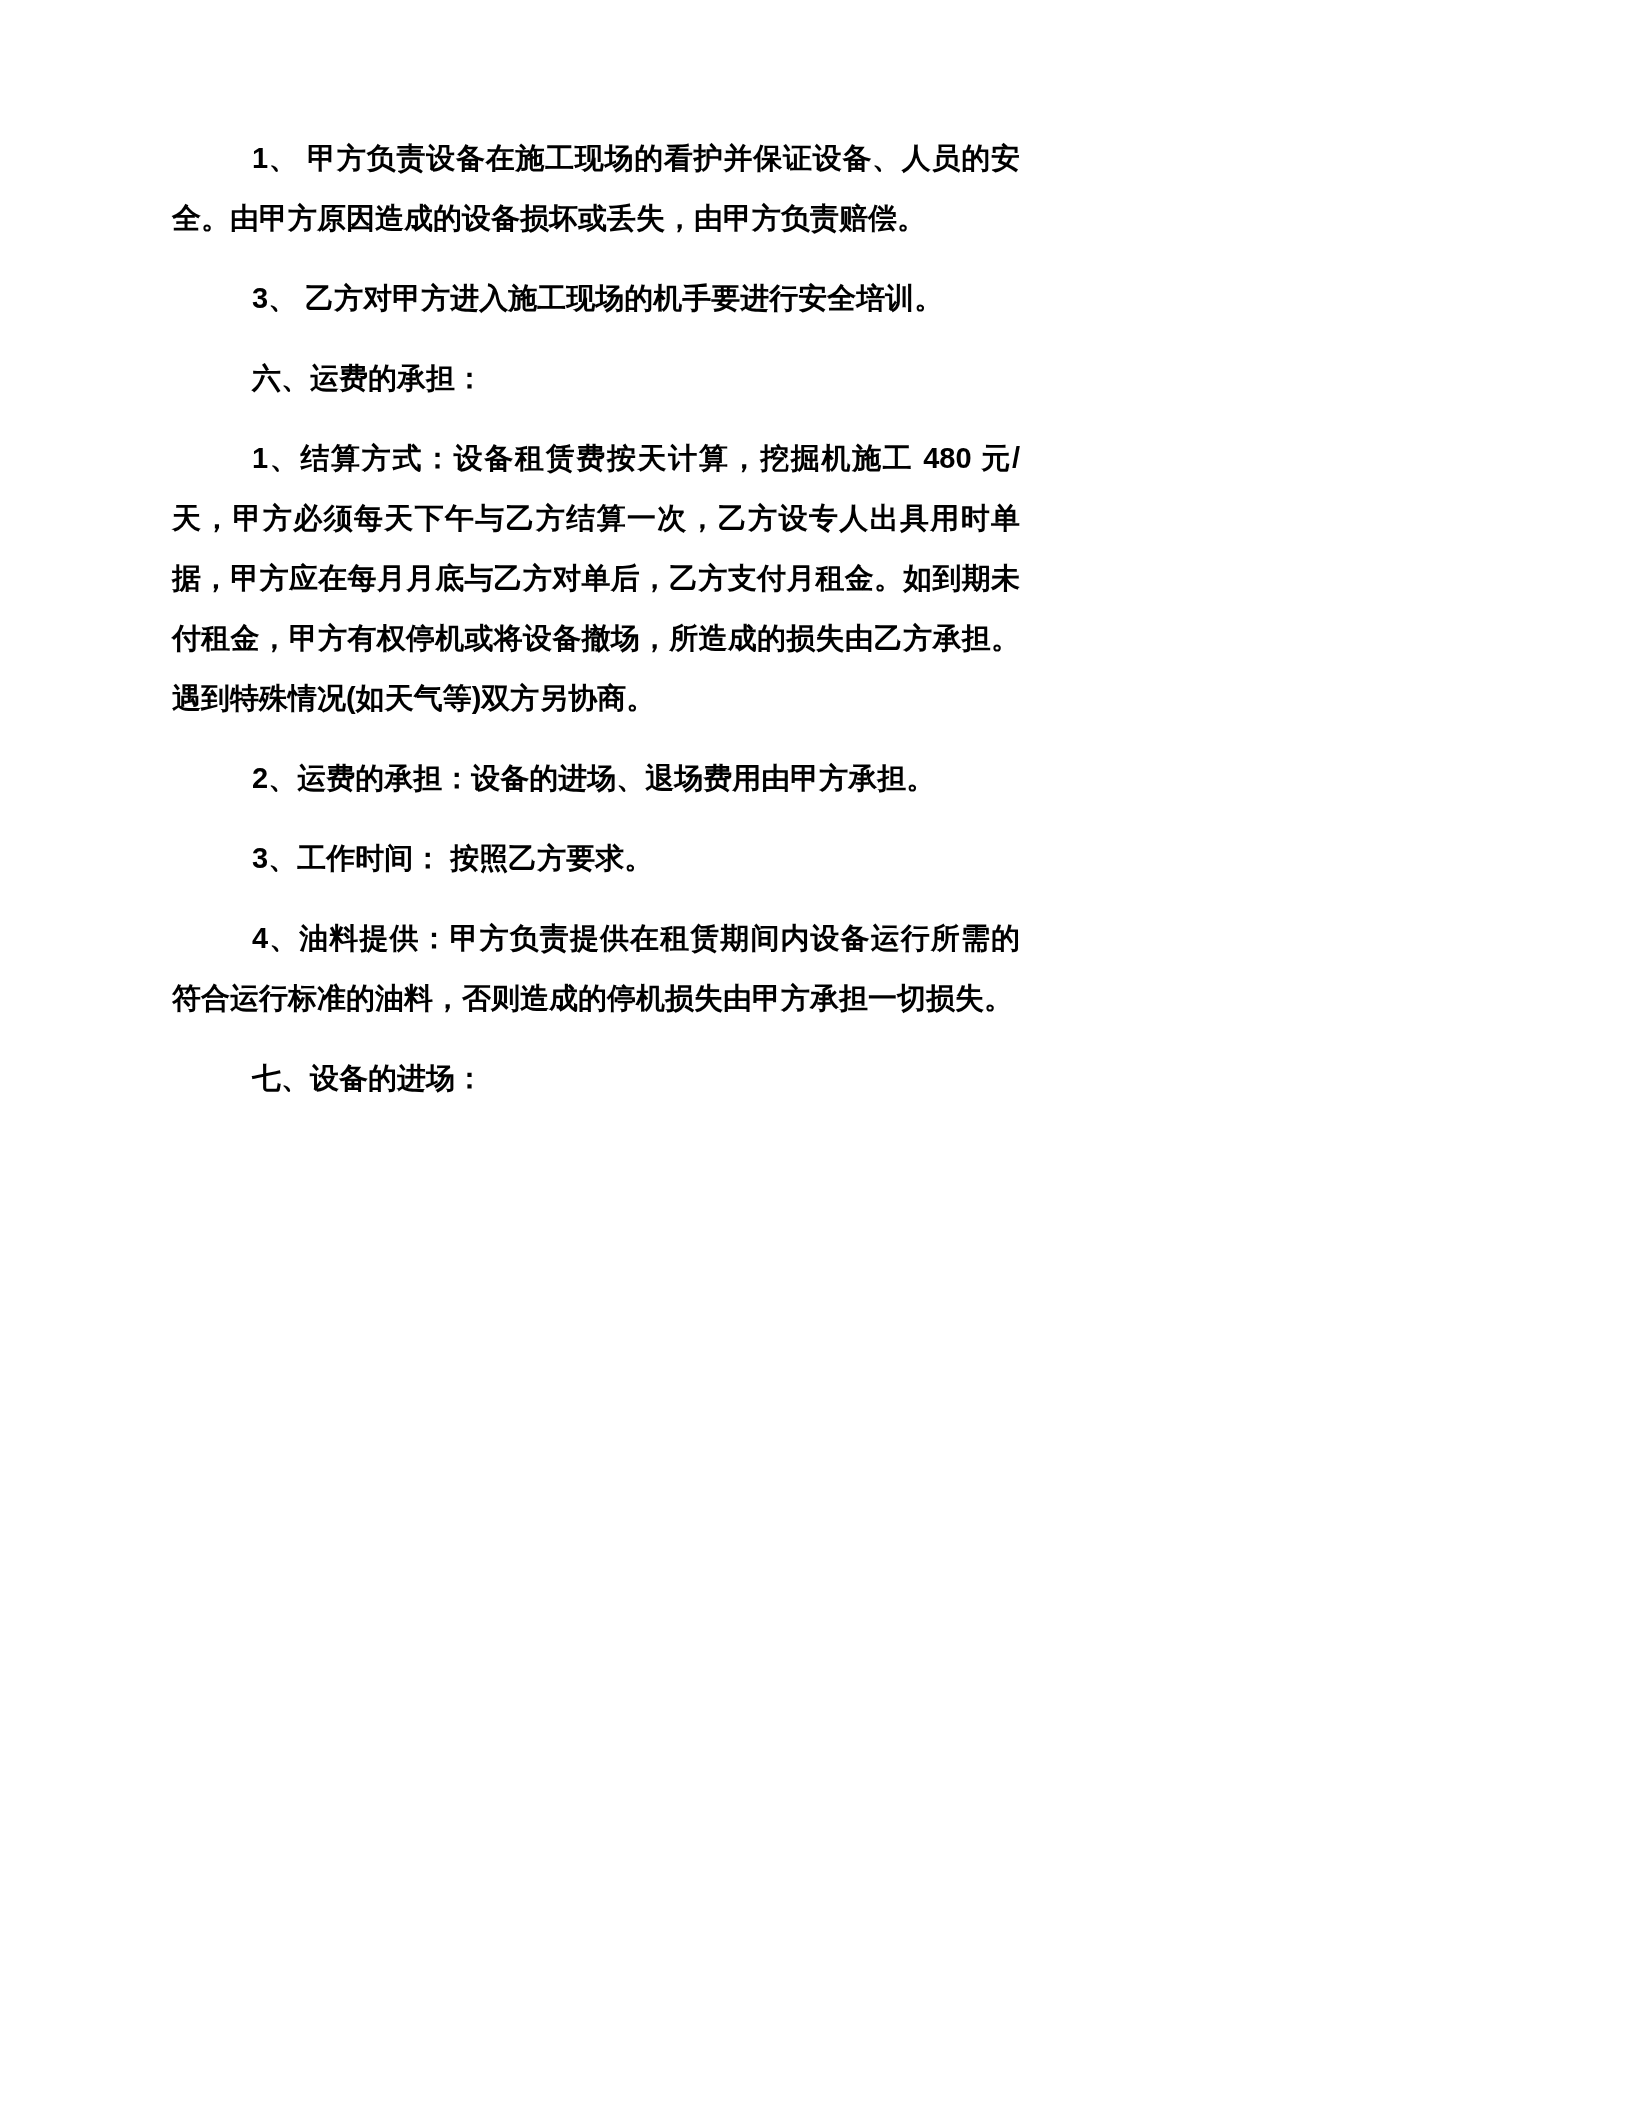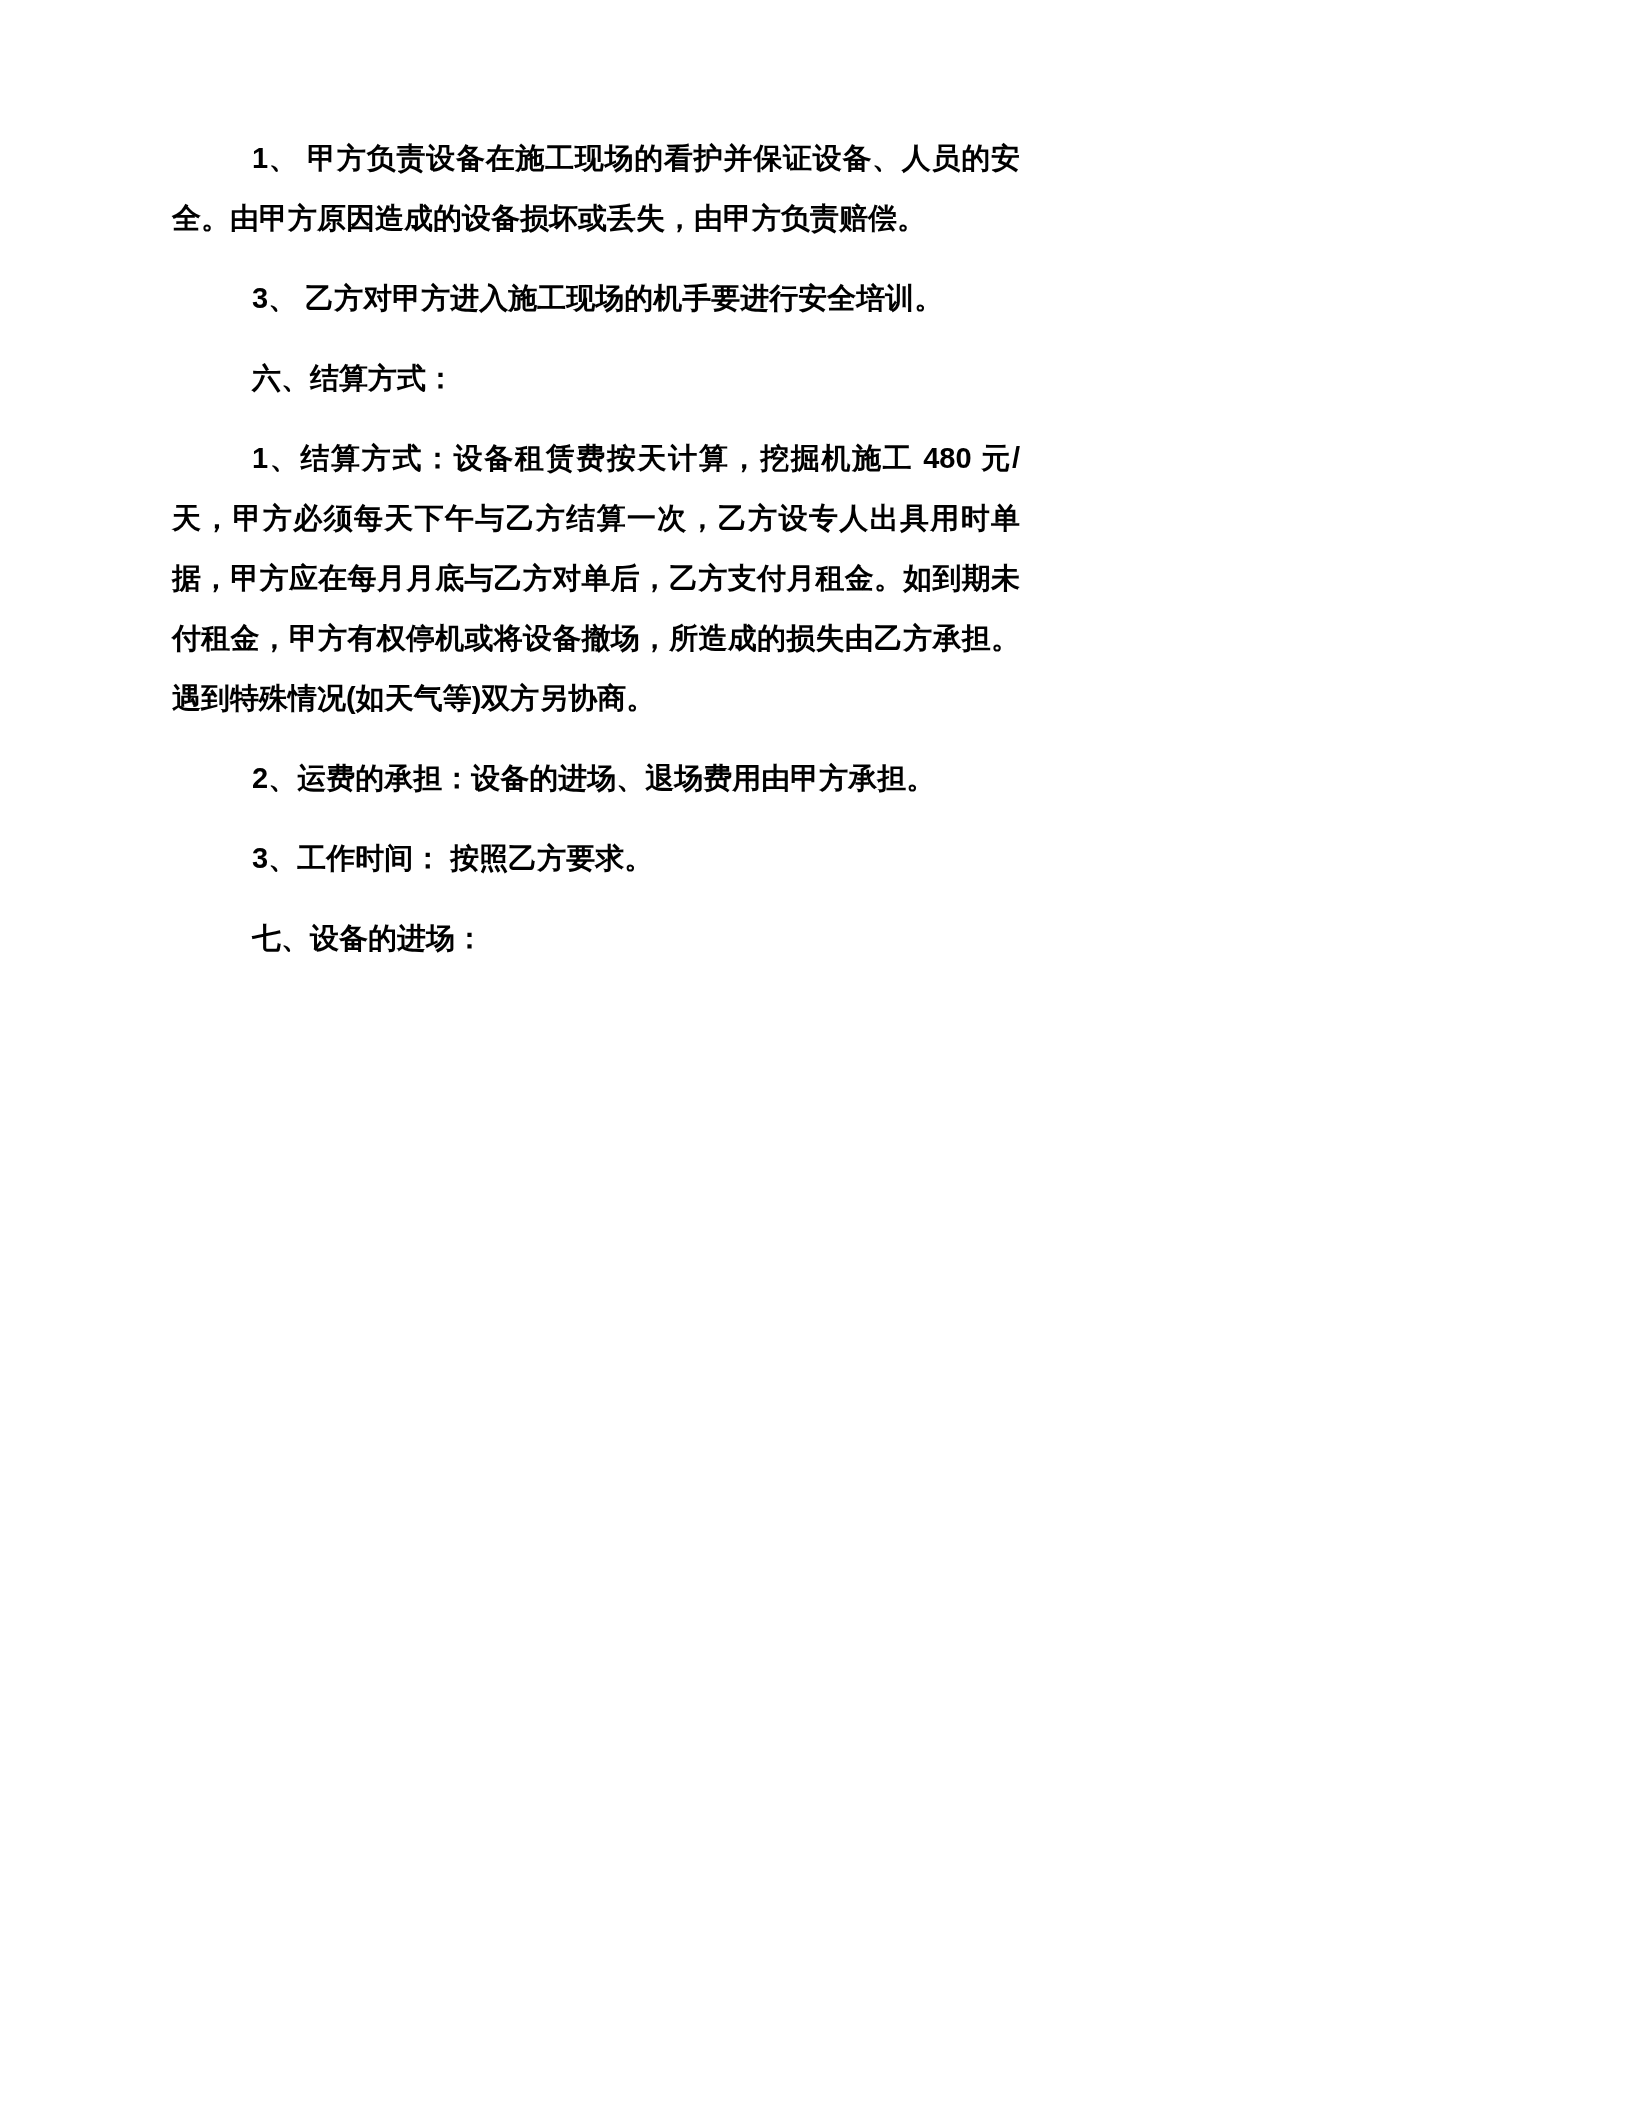--- a/index.html
+++ b/index.html
@@ -32,19 +32,20 @@
     word-break: break-all;
   }
 </style>
 </head>
 <body>
 
 <div class="page">
   <div class="content">
     <p>1、 甲方负责设备在施工现场的看护并保证设备、人员的安全。由甲方原因造成的设备损坏或丢失，由甲方负责赔偿。</p>
     <p>3、 乙方对甲方进入施工现场的机手要进行安全培训。</p>
-    <p>六、结算方式：</p>
+    <p>六、运费的承担：</p>
     <p>1、结算方式：设备租赁费按天计算，挖掘机施工 480 元/天，甲方必须每天下午与乙方结算一次，乙方设专人出具用时单据，甲方应在每月月底与乙方对单后，乙方支付月租金。如到期未付租金，甲方有权停机或将设备撤场，所造成的损失由乙方承担。遇到特殊情况(如天气等)双方另协商。</p>
     <p>2、运费的承担：设备的进场、退场费用由甲方承担。</p>
     <p>3、工作时间： 按照乙方要求。</p>
+    <p>4、油料提供：甲方负责提供在租赁期间内设备运行所需的符合运行标准的油料，否则造成的停机损失由甲方承担一切损失。</p>
     <p>七、设备的进场：</p>
   </div>
 </div>
 
 </body></html>

